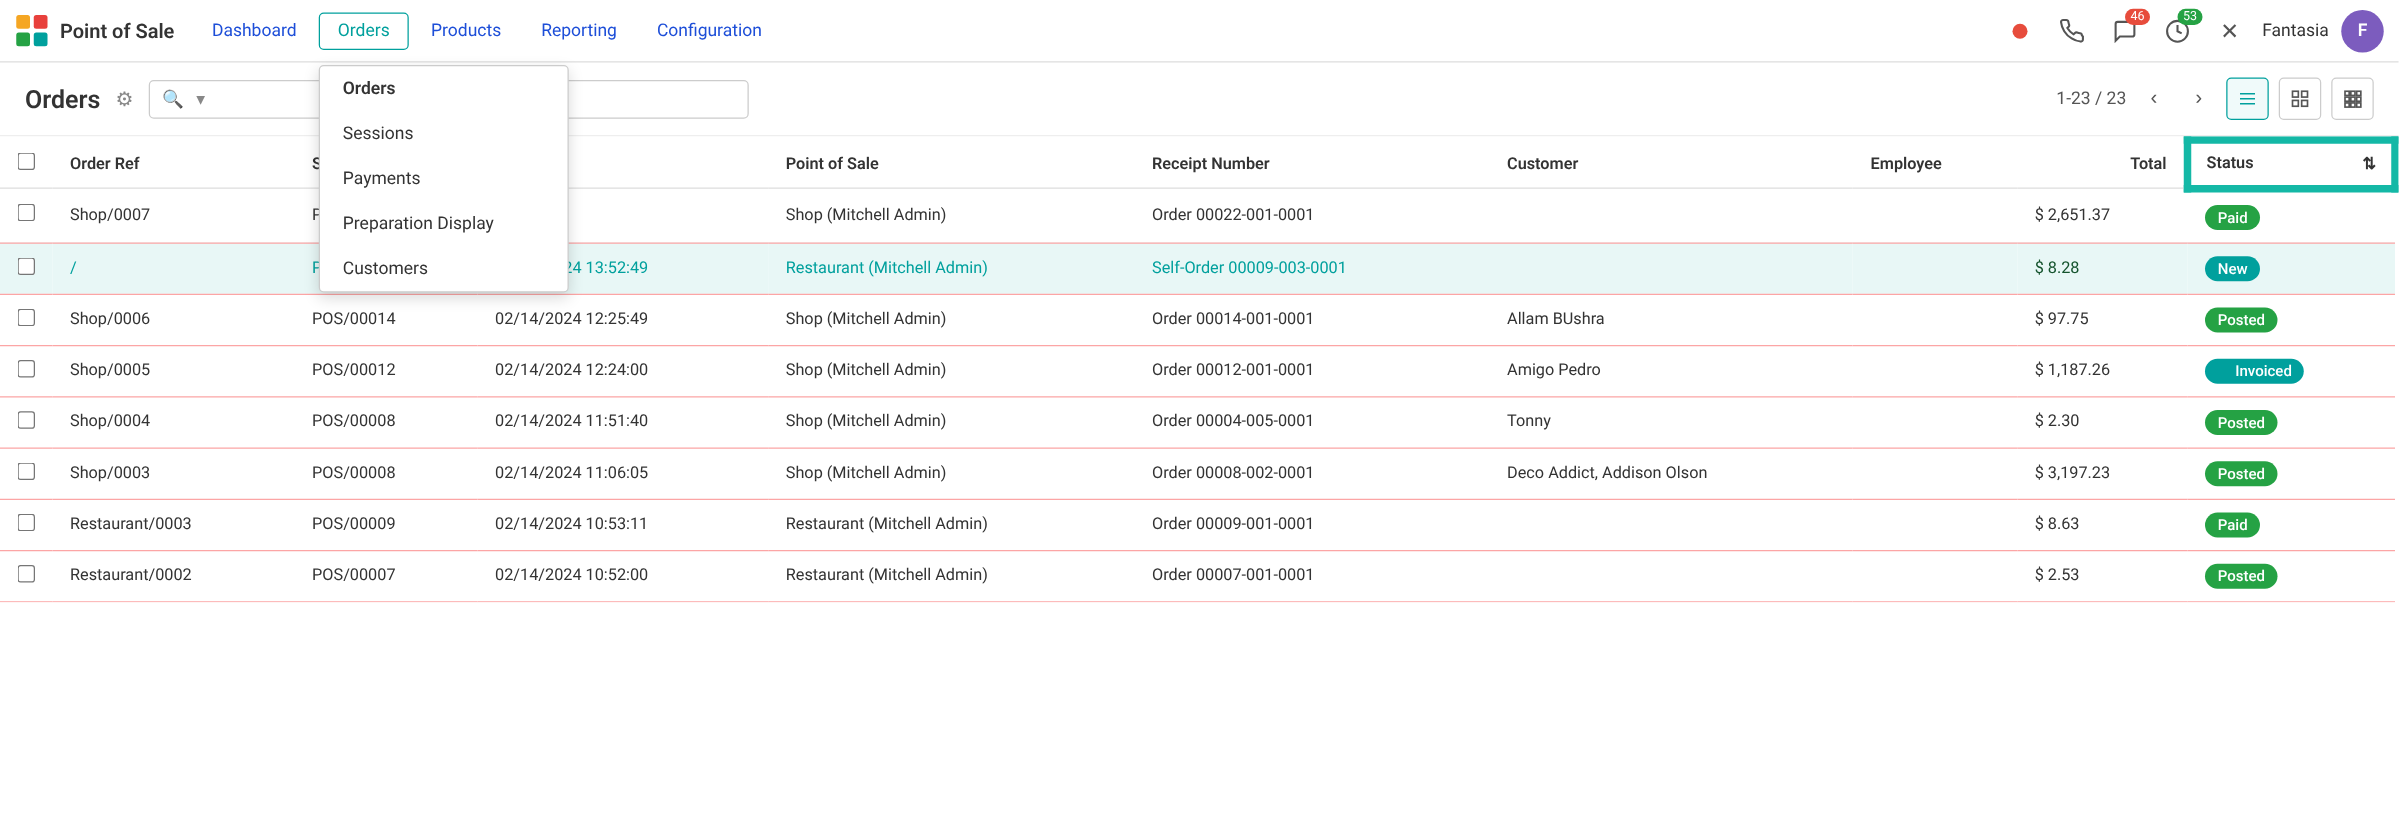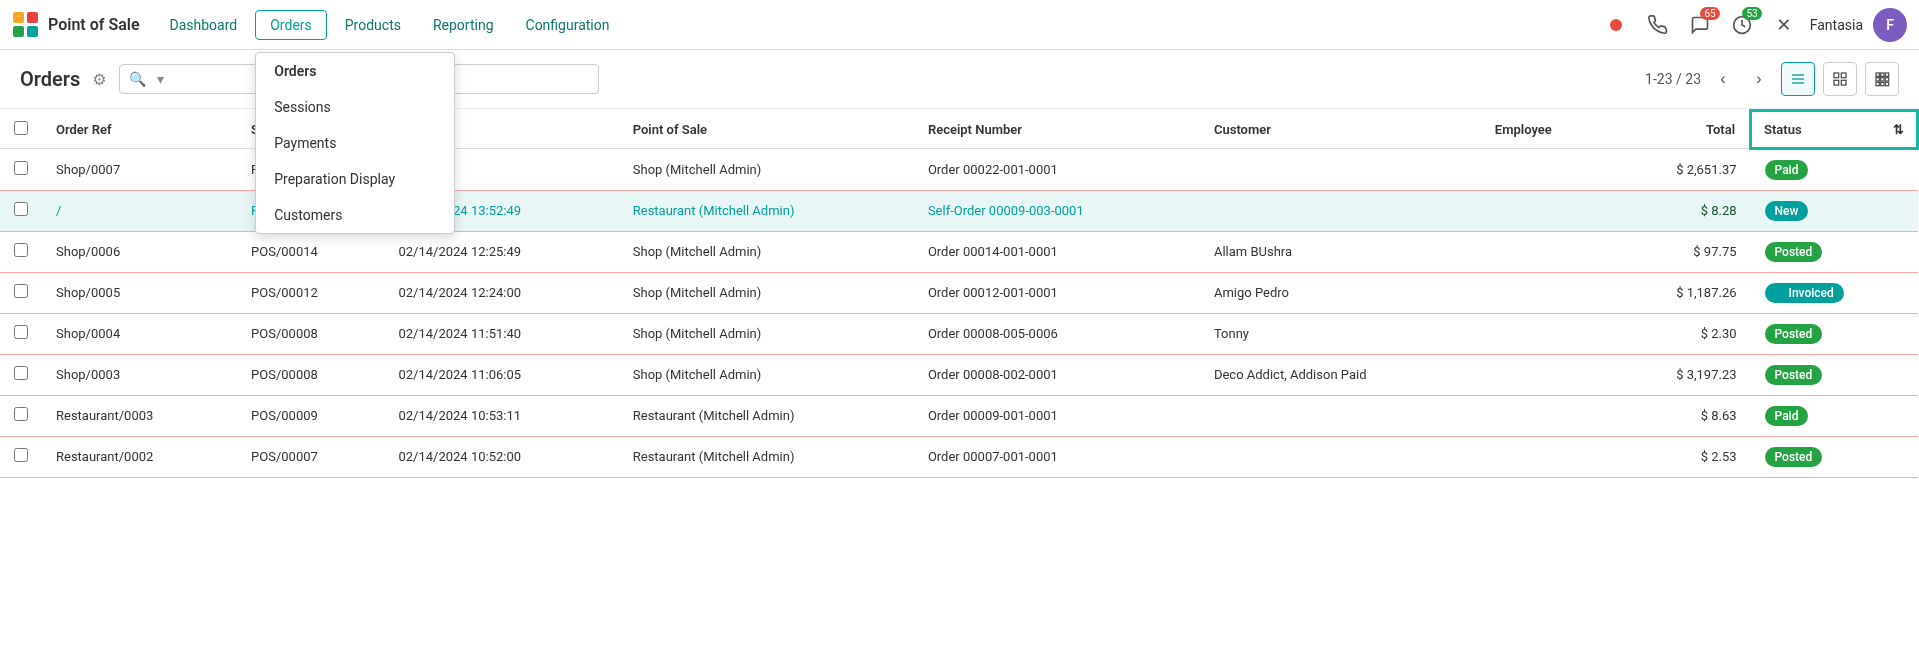--- a/index.html
+++ b/index.html
@@ -9,21 +9,21 @@
     .topnav {
       display: flex; align-items: center; height: 50px;
       background: #fff; border-bottom: 1px solid #ddd;
       padding: 0 12px; gap: 4px; position: relative; z-index: 100;
     }
     .brand { display: flex; align-items: center; gap: 8px; margin-right: 12px; }
     .brand-icon { width: 28px; height: 28px; }
     .brand-name { font-size: 16px; font-weight: 600; color: #333; white-space: nowrap; }
     .nav-item {
       padding: 6px 14px; border-radius: 4px; cursor: pointer;
-      font-size: 14px; color: #0f766e; white-space: nowrap;
+      font-size: 14px; color: #1d4ed8; white-space: nowrap;
     }
     .nav-item.active {
       border: 1px solid #00a09d; color: #00a09d; background: #fff;
     }
     .nav-right { margin-left: auto; display: flex; align-items: center; gap: 10px; }
     .nav-icon-btn {
       position: relative; width: 32px; height: 32px;
       display: flex; align-items: center; justify-content: center;
       cursor: pointer; color: #555;
     }
@@ -99,28 +99,28 @@
     table {
       width: 100%; border-collapse: collapse;
     }
     thead tr { border-bottom: 1px solid #ddd; }
     thead th {
       padding: 10px 14px; text-align: left; font-size: 13px;
       font-weight: 600; color: #333; white-space: nowrap;
       background: #fff;
     }
     th.status-col {
-      border: 3px solid #14b8a6; padding: 8px 12px;
+      border: 6px solid #14b8a6; padding: 8px 12px;
     }
     tbody tr { border-bottom: 1px solid #fca5a5; }
     tbody td {
       padding: 10px 14px; font-size: 13px; color: #333; white-space: nowrap;
     }
     td.link-cell { color: #00a09d; cursor: pointer; }
-    td.amount { text-align: right; }
+    td.amount { }
 
     .checkbox-col { width: 36px; }
     input[type="checkbox"] { width: 14px; height: 14px; cursor: pointer; }
 
     
     .badge-status {
       display: inline-block; padding: 3px 10px; border-radius: 20px;
       font-size: 12px; font-weight: 500; color: #fff;
     }
     .badge-paid { background: #25a244; }
@@ -171,21 +171,21 @@
     </div>
     <div class="nav-icon-btn">
       <svg width="20" height="20" viewBox="0 0 24 24" fill="none" stroke="#555" stroke-width="2">
         <path d="M22 16.92v3a2 2 0 0 1-2.18 2 19.79 19.79 0 0 1-8.63-3.07A19.5 19.5 0 0 1 4.07 12a19.79 19.79 0 0 1-3.07-8.67A2 2 0 0 1 3 1.13h3a2 2 0 0 1 2 1.72c.127.96.361 1.903.7 2.81a2 2 0 0 1-.45 2.11L7.09 8.91a16 16 0 0 0 6 6l1.27-1.27a2 2 0 0 1 2.11-.45c.907.339 1.85.573 2.81.7A2 2 0 0 1 21 16z"></path>
       </svg>
     </div>
     <div class="nav-icon-btn">
       <svg width="20" height="20" viewBox="0 0 24 24" fill="none" stroke="#555" stroke-width="2">
         <path d="M21 15a2 2 0 0 1-2 2H7l-4 4V5a2 2 0 0 1 2-2h14a2 2 0 0 1 2 2z"></path>
       </svg>
-      <span class="badge">65</span>
+      <span class="badge">46</span>
     </div>
     <div class="nav-icon-btn">
       <svg width="20" height="20" viewBox="0 0 24 24" fill="none" stroke="#555" stroke-width="2">
         <circle cx="12" cy="12" r="10"></circle>
           <polyline points="12 6 12 12 16 14"></polyline>
       </svg>
       <span class="badge green">53</span>
     </div>
     <div class="nav-icon-btn wrench-icon">✕</div>
     <span class="user-name">Fantasia</span>
@@ -323,38 +323,38 @@
     </td>
   </tr>
         <tr>
     <td class="checkbox-col">
       <input type="checkbox" style="">
     </td>
     <td class="">Shop/0004</td>
     <td class="">POS/00008</td>
     <td class="">02/14/2024 11:51:40</td>
     <td class="">Shop (Mitchell Admin)</td>
-    <td class="">Order 00008-005-0006</td>
+    <td class="">Order 00004-005-0001</td>
     <td>Tonny</td>
     <td></td>
     <td class="amount">$ 2.30</td>
     <td>
       <span class="badge-status badge-posted">Posted</span>
     </td>
   </tr>
         <tr>
     <td class="checkbox-col">
       <input type="checkbox" style="">
     </td>
     <td class="">Shop/0003</td>
     <td class="">POS/00008</td>
     <td class="">02/14/2024 11:06:05</td>
     <td class="">Shop (Mitchell Admin)</td>
     <td class="">Order 00008-002-0001</td>
-    <td>Deco Addict, Addison Paid</td>
+    <td>Deco Addict, Addison Olson</td>
     <td></td>
     <td class="amount">$ 3,197.23</td>
     <td>
       <span class="badge-status badge-posted">Posted</span>
     </td>
   </tr>
         <tr>
     <td class="checkbox-col">
       <input type="checkbox" style="">
     </td>

